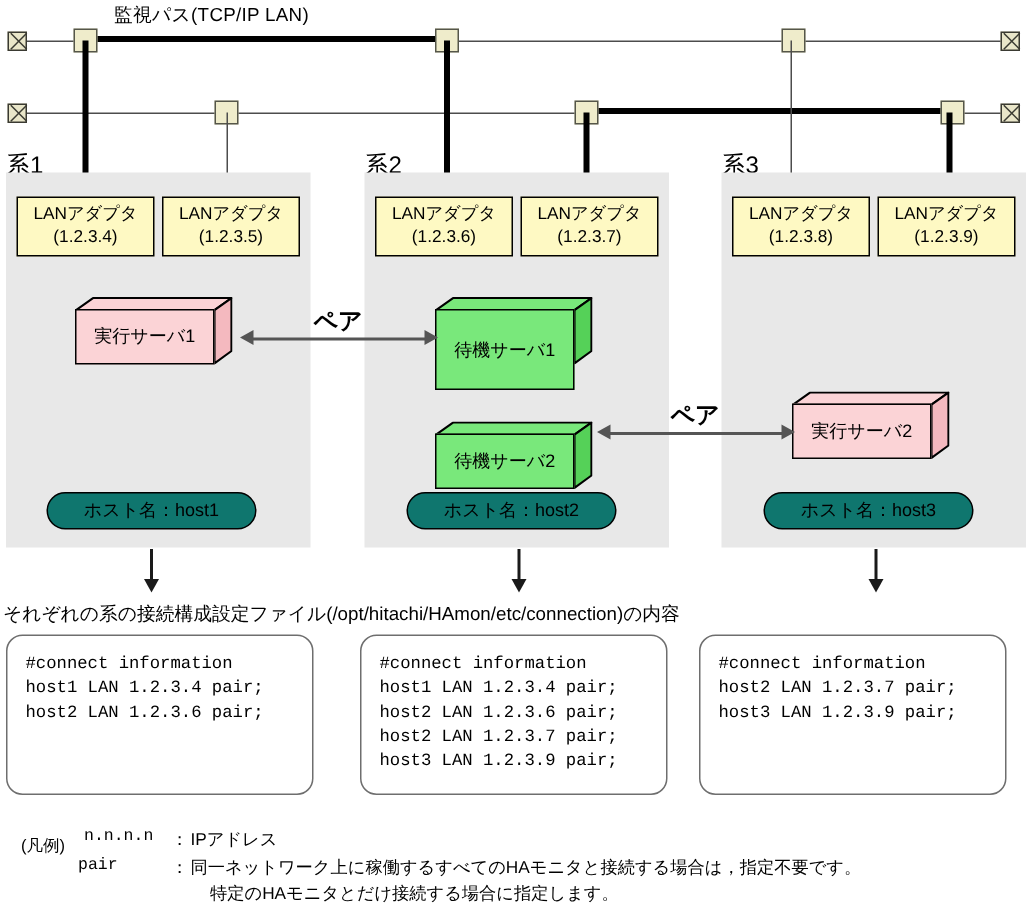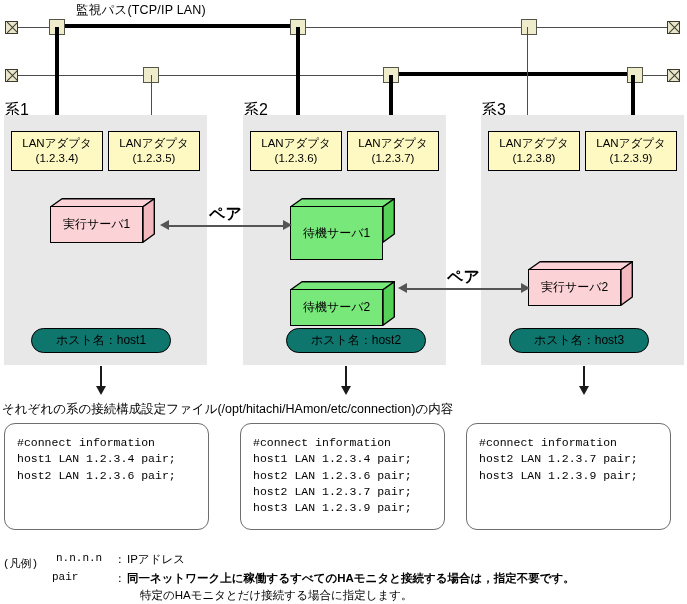--- a/index.html
+++ b/index.html
@@ -145,21 +145,21 @@
   <div class="srv" style="left:290px;top:261px;width:105px;height:45px;margin-top:20px;">
     <div class="top">
       <svg width="105" height="45" viewBox="0 0 105 45">
         <polygon points="0.7,8.7 12,0.7 104.3,0.7 93,8.7" fill="#79e87b" stroke="#000" stroke-width="1.4" stroke-linejoin="round"></polygon>
         <polygon points="93,8.7 104.3,0.7 104.3,36 93,44.3" fill="#55d158" stroke="#000" stroke-width="1.4" stroke-linejoin="round"></polygon>
       </svg>
     </div>
     <div class="face" style="width:93px;background:#79e87b;">待機サーバ2</div>
   </div>
 
-  <div class="abs pill" style="left:286px;top:328px;width:140px;height:25px;">ホスト名：host2</div>
+  <div class="abs pill" style="left:271px;top:328px;width:140px;height:25px;">ホスト名：host2</div>
 
   <div class="abs sys-label" style="left:481px;top:100px;">系3</div>
   <div class="abs sys-panel" style="left:481px;top:115px;width:203px;height:250px;"></div>
 
   <div class="abs adapter" style="left:488px;top:131px;width:92px;height:40px;">
     <span>LANアダプタ</span>
     <span>(1.2.3.8)</span>
   </div>
   <div class="abs adapter" style="left:585px;top:131px;width:92px;height:40px;">
     <span>LANアダプタ</span>
@@ -212,24 +212,24 @@
 host2 LAN 1.2.3.6 pair;
 host2 LAN 1.2.3.7 pair;
 host3 LAN 1.2.3.9 pair;</pre>
   </div>
   <div class="abs cfg" style="left:466px;top:423px;width:205px;height:107px;">
     <pre>#connect information
 host2 LAN 1.2.3.7 pair;
 host3 LAN 1.2.3.9 pair;</pre>
   </div>
 
-  <div class="abs legend-tag" style="left:3px;top:556px;font-family:Liberation Mono, monospace;">(凡例)</div>
+  <div class="abs legend-tag" style="left:14px;top:556px;">(凡例)</div>
 
   <div class="abs legend-key" style="left:56px;top:552px;">n.n.n.n</div>
   <div class="abs legend-txt" style="left:114px;top:552px;">：</div>
   <div class="abs legend-txt" style="left:127px;top:552px;">IPアドレス</div>
 
   <div class="abs legend-key" style="left:52px;top:571px;">pair</div>
   <div class="abs legend-txt" style="left:114px;top:571px;">：</div>
-  <div class="abs legend-txt" style="left:127px;top:571px;font-weight:bold;">同一ネットワーク上に稼働するすべてのHAモニタと接続する場合は，指定不要です。</div>
+  <div class="abs legend-txt" style="left:127px;top:571px;">同一ネットワーク上に稼働するすべてのHAモニタと接続する場合は，指定不要です。</div>
   <div class="abs legend-txt" style="left:140px;top:588px;">特定のHAモニタとだけ接続する場合に指定します。</div>
 
 </div>
 
 </body></html>

